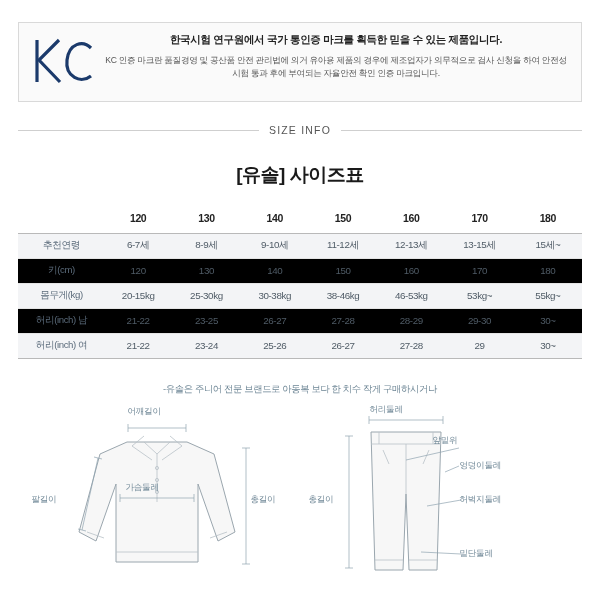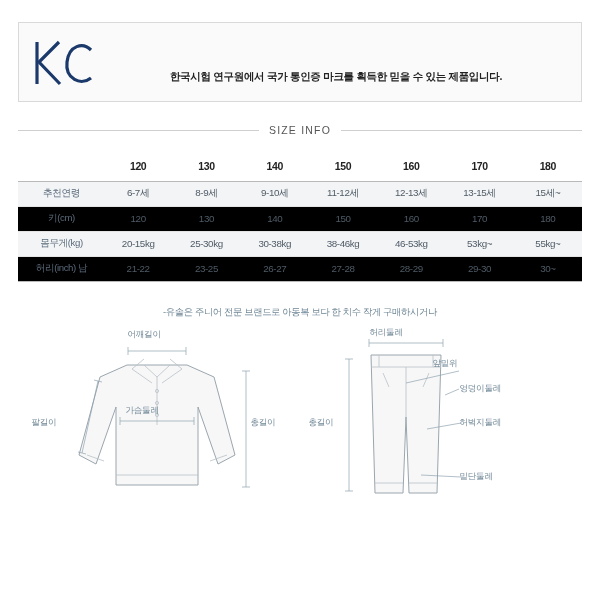--- a/index.html
+++ b/index.html
@@ -12,21 +12,21 @@
     overflow: hidden;
   }
   .page { width: 600px; height: 600px; position: relative; padding: 0 18px; }
 
   
   .kc-box {
     margin-top: 22px;
     border: 1px solid #d9d9d9;
     background: #fafafa;
     display: flex;
-    align-items: flex-end;
+    align-items: flex-start;
     padding: 10px 8px 10px 8px;
     height: 80px;
   }
   .kc-logo {
     width: 74px; height: 56px;
     flex: 0 0 74px;
     display: flex; align-items: center; justify-content: center;
     color: #1b3a6b;
   }
   .kc-text { flex: 1; padding-left: 4px; padding-right: 6px; }
@@ -136,29 +136,31 @@
       <svg width="70" height="54" viewBox="0 0 70 54" aria-hidden="true">
         <g fill="none" stroke="#1b3a6b" stroke-width="3.2">
           <path d="M8 6 V48"></path>
           <path d="M30 6 L10 26 L31 48"></path>
           <path d="M62 14 C54 6, 40 9, 38 26 C36 43, 52 50, 62 42"></path>
         </g>
       </svg>
     </div>
     <div class="kc-text">
       <div class="kc-line1">한국시험 연구원에서 국가 통인증 마크를 획득한 믿을 수 있는 제품입니다.</div>
+      <div class="kc-line2">KC 인증 마크란 품질경영 및 공산품 안전 관리법에 의거 유아용 제품의 경우에 제조업자가 의무적으로 검사 신청을 하여 안전성 시험 통과 후에 부여되는 자율안전 확인 인증 마크입니다.</div>
     </div>
   </div>
 
   <div class="sizeinfo-wrap">
     <div class="rule"></div>
     <div class="sizeinfo-label">SIZE INFO</div>
     <div class="rule"></div>
   </div>
 
+  <div class="chart-title">[유솔] 사이즈표</div>
 
   <table class="size-table">
     <thead>
       <tr>
         <th class="corner" style="width:86px"></th>
         <th>120</th>
         <th>130</th>
         <th>140</th>
         <th>150</th>
         <th>160</th>
@@ -198,20 +200,30 @@
         <td class="cell">55kg~</td>
       </tr>
       <tr class="plain">
         <td class="rowhead">허리(inch) 남</td>
         <td class="cell">21-22</td>
         <td class="cell">23-25</td>
         <td class="cell">26-27</td>
         <td class="cell">27-28</td>
         <td class="cell">28-29</td>
         <td class="cell">29-30</td>
+        <td class="cell">30~</td>
+      </tr>
+      <tr class="band">
+        <td class="rowhead">허리(inch) 여</td>
+        <td class="cell">21-22</td>
+        <td class="cell">23-24</td>
+        <td class="cell">25-26</td>
+        <td class="cell">26-27</td>
+        <td class="cell">27-28</td>
+        <td class="cell">29</td>
         <td class="cell">30~</td>
       </tr>
     </tbody>
   </table>
 
   <div class="notes">
     <div>-유솔은 주니어 전문 브랜드로 아동복 보다 한 치수 작게 구매하시거나</div>
   </div>
 
   <div class="diagrams">

